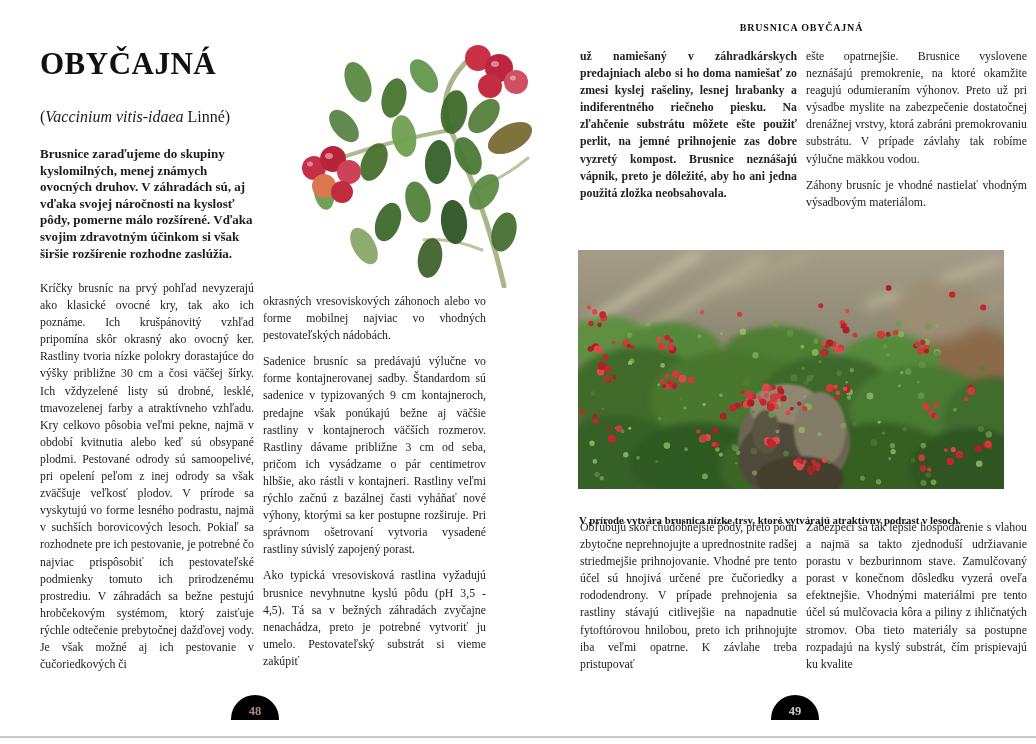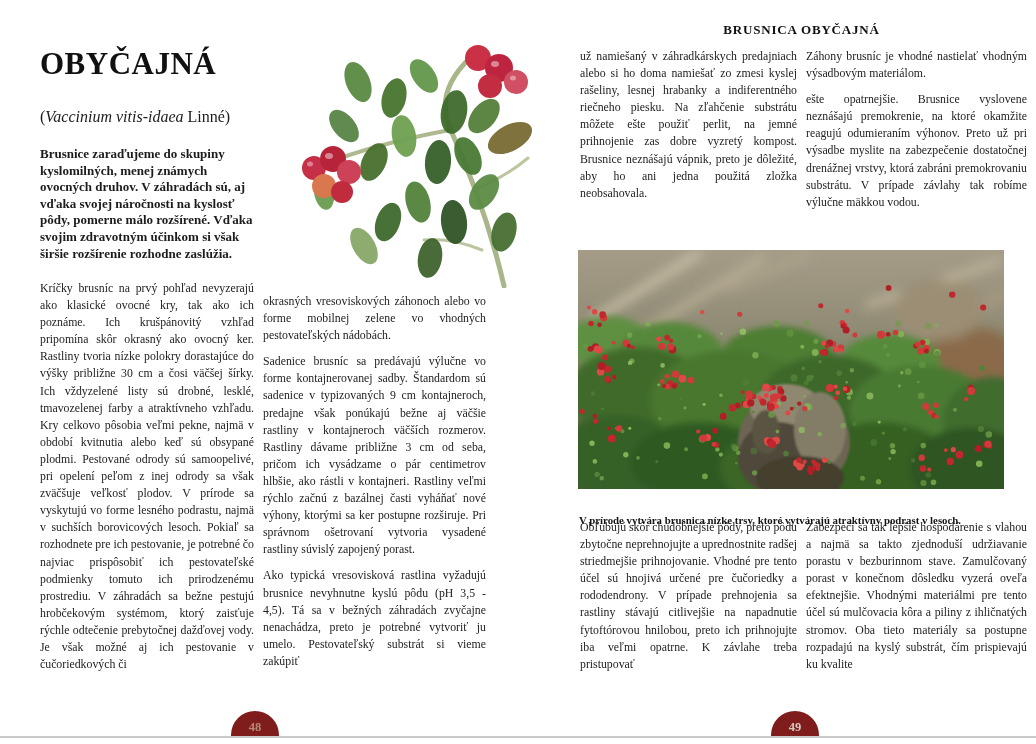--- a/index.html
+++ b/index.html
@@ -18,33 +18,33 @@
   .bodytext { font-size: 11.8px; line-height: 17.1px; text-align: justify; color: #222; }
   .bodytext p + p { margin-top: 9px; }
   .col-l1 { position: absolute; left: 40px;  top: 280px; width: 214px; height: 432px; overflow: hidden; }
   .col-l2 { position: absolute; left: 263px; top: 293px; width: 223px; height: 410px; overflow: hidden; }
 
   .illustration { position: absolute; left: 252px; top: 20px; width: 302px; height: 268px; }
   .illustration svg { width: 100%; height: 100%; }
 
   
   .running-head { position: absolute; left: 580px; top: 22px; width: 443px; text-align: center;
-                  font-size: 13px; font-weight: bold; letter-spacing: 0.8px; color: #111; }
-  .col-r-tl { position: absolute; left: 580px; top: 48px; width: 217px; height: 192px; overflow: hidden; }
+                  font-size: 10px; font-weight: bold; letter-spacing: 0.8px; color: #111; }
+  .col-r-tl { position: absolute; left: 580px; top: 48px; width: 217px; height: 192px; overflow: hidden; font-weight: bold; }
   .col-r-tr { position: absolute; left: 806px; top: 48px; width: 221px; height: 192px; overflow: hidden; }
   .photo { position: absolute; left: 578px; top: 250px; width: 426px; height: 239px; overflow: hidden; }
   .photo svg { width: 100%; height: 100%; display: block; }
   .caption { position: absolute; left: 579px; top: 494px; width: 440px;
              font-size: 10.8px; font-weight: bold; color: #141414; margin-top: 20px; }
   .col-r-bl { position: absolute; left: 580px; top: 519px; width: 217px; height: 195px; overflow: hidden; }
   .col-r-br { position: absolute; left: 806px; top: 519px; width: 221px; height: 195px; overflow: hidden; }
 
   
   .baseline-rule { position: absolute; left: 0; top: 736px; width: 1036px; height: 2px; background: #c9c9c9; }
-  .page-dome { position: absolute; top: 711px; width: 48px; height: 25px; background: #7f1d1d;
+  .page-dome { position: absolute; top: 695px; width: 48px; height: 25px; background: #000000;
                border-radius: 24px 24px 0 0; display: flex; align-items: flex-end; justify-content: center; }
   .page-dome span { font-size: 12.5px; line-height: 17px; font-weight: bold; }
   .dome-left { left: 231px; }
   .dome-right { left: 771px; }
 </style>
 </head>
 <body>
 
 <div class="spread">
 
@@ -105,34 +105,34 @@
         <ellipse cx="261" cy="58" rx="3" ry="2.5" fill="#ffffff" opacity="0.4"></ellipse>
       </g>
     </svg>
   </div>
 
   <div class="col-l1 bodytext">
     <p>Kríčky brusníc na prvý pohľad nevyzerajú ako klasické ovocné kry, tak ako ich poznáme. Ich krušpánovitý vzhľad pripomína skôr okrasný ako ovocný ker. Rastliny tvoria nízke polokry dorastajúce do výšky približne 30 cm a čosi väčšej šírky. Ich vždyzelené listy sú drobné, lesklé, tmavozelenej farby a atraktívneho vzhľadu. Kry celkovo pôsobia veľmi pekne, najmä v období kvitnutia alebo keď sú obsypané plodmi. Pestované odrody sú samoopelivé, pri opelení peľom z inej odrody sa však zväčšuje veľkosť plodov. V prírode sa vyskytujú vo forme lesného podrastu, najmä v suchších borovicových lesoch. Pokiaľ sa rozhodnete pre ich pestovanie, je potrebné čo najviac prispôsobiť ich pestovateľské podmienky tomuto ich prirodzenému prostrediu. V záhradách sa bežne pestujú hrobčekovým systémom, ktorý zaisťuje rýchle odtečenie prebytočnej dažďovej vody. Je však možné aj ich pestovanie v čučoriedkových či</p>
   </div>
 
   <div class="col-l2 bodytext">
-    <p>okrasných vresoviskových záhonoch alebo vo forme mobilnej zelene vo vhodných pestovateľských nádobách.</p>
+    <p>okrasných vresoviskových záhonoch alebo vo forme mobilnej najviac vo vhodných pestovateľských nádobách.</p>
     <p>Sadenice brusníc sa predávajú výlučne vo forme kontajnerovanej sadby. Štandardom sú sadenice v typizovaných 9 cm kontajneroch, predajne však ponúkajú bežne aj väčšie rastliny v kontajneroch väčších rozmerov. Rastliny dávame približne 3 cm od seba, pričom ich vysádzame o pár centimetrov hlbšie, ako rástli v kontajneri. Rastliny veľmi rýchlo začnú z bazálnej časti vyháňať nové výhony, ktorými sa ker postupne rozširuje. Pri správnom ošetrovaní vytvoria vysadené rastliny súvislý zapojený porast.</p>
     <p>Ako typická vresovisková rastlina vyžadujú brusnice nevyhnutne kyslú pôdu (pH 3,5 - 4,5). Tá sa v bežných záhradách zvyčajne nenachádza, preto je potrebné vytvoriť ju umelo. Pestovateľský substrát si vieme zakúpiť</p>
   </div>
 
   <div class="running-head">BRUSNICA OBYČAJNÁ</div>
 
   <div class="col-r-tl bodytext">
     <p>už namiešaný v záhradkárskych predajniach alebo si ho doma namiešať zo zmesi kyslej rašeliny, lesnej hrabanky a indiferentného riečneho piesku. Na zľahčenie substrátu môžete ešte použiť perlit, na jemné prihnojenie zas dobre vyzretý kompost. Brusnice neznášajú vápnik, preto je dôležité, aby ho ani jedna použitá zložka neobsahovala.</p>
   </div>
 
   <div class="col-r-tr bodytext">
+    <p>ešte opatrnejšie. Brusnice vyslovene neznášajú premokrenie, na ktoré okamžite reagujú odumieraním výhonov. Preto už pri výsadbe myslite na zabezpečenie dostatočnej drenážnej vrstvy, ktorá zabráni premokrovaniu substrátu. V prípade závlahy tak robíme výlučne mäkkou vodou.</p>
     <p>Záhony brusníc je vhodné nastielať vhodným výsadbovým materiálom.</p>
-    <p>ešte opatrnejšie. Brusnice vyslovene neznášajú premokrenie, na ktoré okamžite reagujú odumieraním výhonov. Preto už pri výsadbe myslite na zabezpečenie dostatočnej drenážnej vrstvy, ktorá zabráni premokrovaniu substrátu. V prípade závlahy tak robíme výlučne mäkkou vodou.</p>
   </div>
 
   <div class="photo">
     <svg viewBox="0 0 426 239" preserveAspectRatio="none">
       <defs>
         <filter id="b6" x="-30%" y="-30%" width="160%" height="160%">
             <feGaussianBlur stdDeviation="6"></feGaussianBlur>
           </filter>
         <filter id="b3" x="-30%" y="-30%" width="160%" height="160%">
             <feGaussianBlur stdDeviation="3"></feGaussianBlur>

